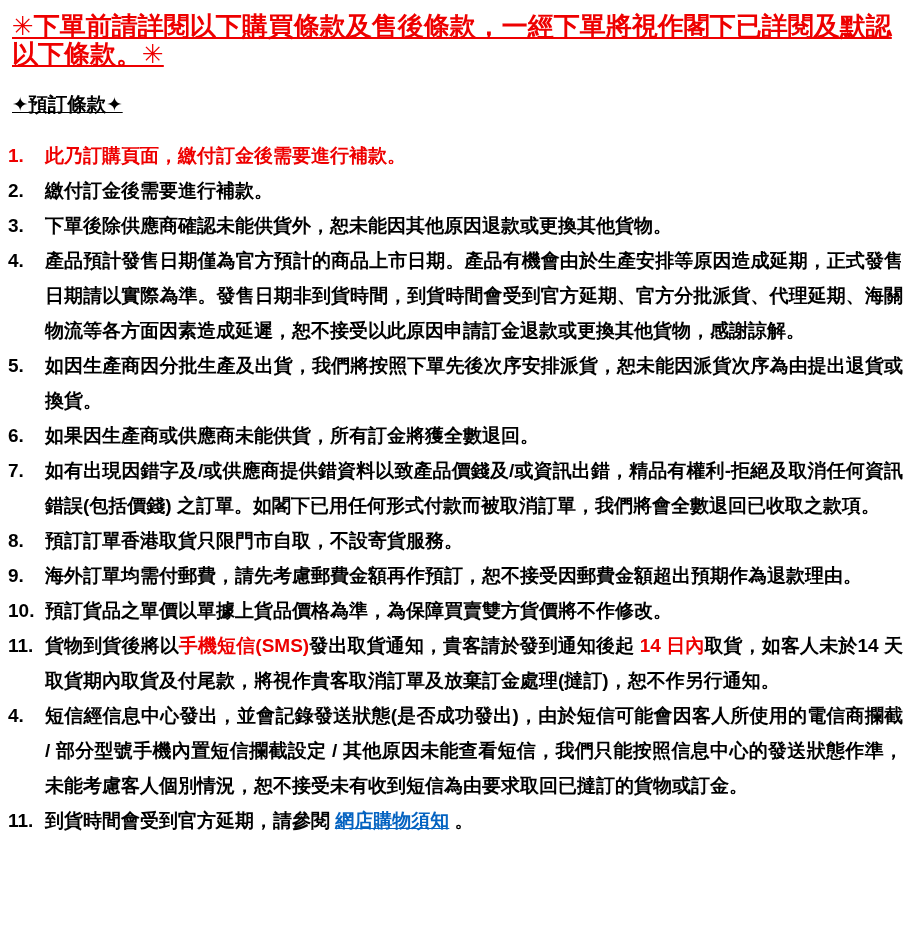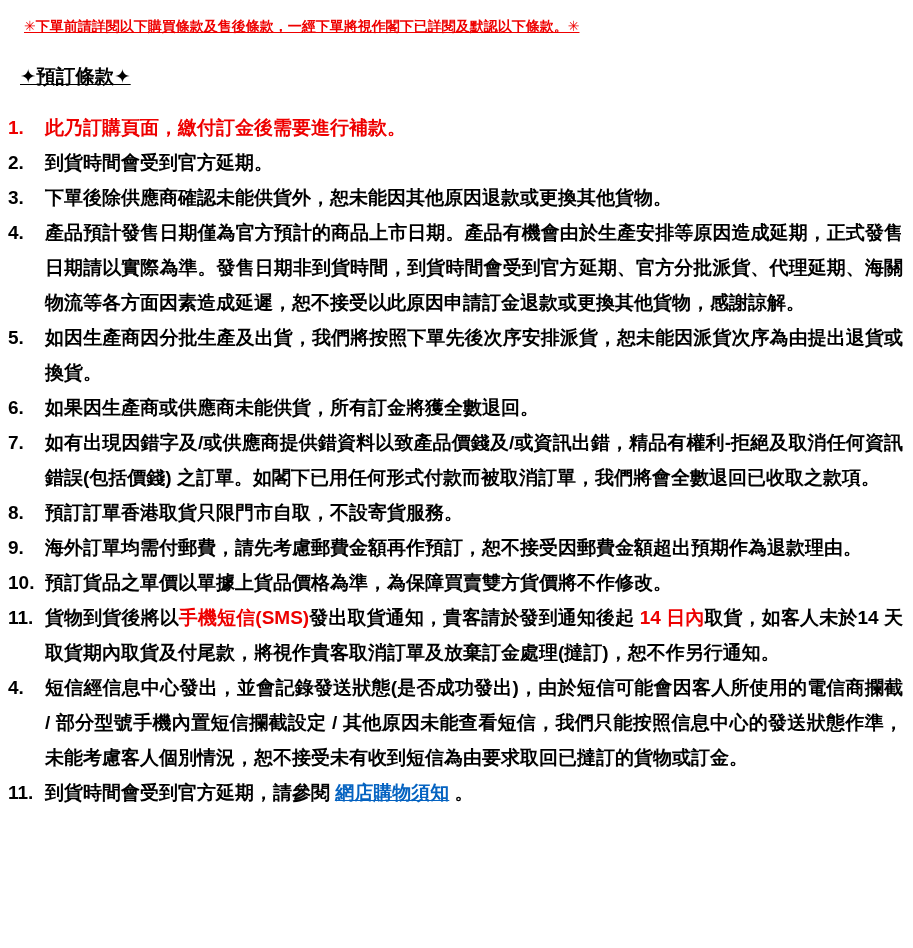--- a/index.html
+++ b/index.html
@@ -9,32 +9,32 @@
     min-height: 948px;
     font-family: "Liberation Sans", "DejaVu Sans", sans-serif;
     font-weight: 700;
     color: #000000;
     padding: 10px 10px 14px 8px;
   }
   .doc { font-size: 19px; line-height: 35px; }
 
   .top-warning {
     color: var(--red, #ee0000);
-    font-size: 14px;
+    font-size: 26px;
     line-height: 28px;
     text-decoration: underline;
-    margin: 2px 0 24px 16px;
+    margin: 2px 0 24px 4px;
     font-weight: 700;
   }
   .section-title {
     color: #000000;
     font-size: 19.5px;
     line-height: 24px;
     text-decoration: underline;
-    margin: 0 0 22px 12px;
+    margin: 0 0 22px 4px;
     font-weight: 700;
   }
   .terms-list { list-style: none; }
   .term-item {
     position: relative;
     padding-left: 37px;
     text-align: justify;
   }
   .term-item > .num {
     position: absolute;
@@ -53,21 +53,21 @@
 </head>
 <body>
 
 <div class="doc">
   <h1 class="top-warning">✳下單前請詳閱以下購買條款及售後條款，一經下單將視作閣下已詳閱及默認以下條款。✳</h1>
 
   <h2 class="section-title">✦預訂條款✦</h2>
 
   <ol class="terms-list" id="terms-list">
       <li class="term-item red"><span class="num">1.</span><span class="txt"><span>此乃訂購頁面，繳付訂金後需要進行補款。</span></span></li>
-      <li class="term-item"><span class="num">2.</span><span class="txt"><span>到貨時間會受到官方延期。</span></span></li>
+      <li class="term-item"><span class="num">2.</span><span class="txt"><span>繳付訂金後需要進行補款。</span></span></li>
       <li class="term-item"><span class="num">3.</span><span class="txt"><span>下單後除供應商確認未能供貨外，恕未能因其他原因退款或更換其他貨物。</span></span></li>
       <li class="term-item"><span class="num">4.</span><span class="txt"><span>產品預計發售日期僅為官方預計的商品上市日期。產品有機會由於生產安排等原因造成延期，正式發售日期請以實際為準。發售日期非到貨時間，到貨時間會受到官方延期、官方分批派貨、代理延期、海關物流等各方面因素造成延遲，恕不接受以此原因申請訂金退款或更換其他貨物，感謝諒解。</span></span></li>
       <li class="term-item"><span class="num">5.</span><span class="txt"><span>如因生產商因分批生產及出貨，我們將按照下單先後次序安排派貨，恕未能因派貨次序為由提出退貨或換貨。</span></span></li>
       <li class="term-item"><span class="num">6.</span><span class="txt"><span>如果因生產商或供應商未能供貨，所有訂金將獲全數退回。</span></span></li>
       <li class="term-item"><span class="num">7.</span><span class="txt"><span>如有出現因錯字及/或供應商提供錯資料以致產品價錢及/或資訊出錯，精品有權利-拒絕及取消任何資訊錯誤(包括價錢) 之訂單。如閣下已用任何形式付款而被取消訂單，我們將會全數退回已收取之款項。</span></span></li>
       <li class="term-item"><span class="num">8.</span><span class="txt"><span>預訂訂單香港取貨只限門市自取，不設寄貨服務。</span></span></li>
       <li class="term-item"><span class="num">9.</span><span class="txt"><span>海外訂單均需付郵費，請先考慮郵費金額再作預訂，恕不接受因郵費金額超出預期作為退款理由。</span></span></li>
       <li class="term-item"><span class="num">10.</span><span class="txt"><span>預訂貨品之單價以單據上貨品價格為準，為保障買賣雙方貨價將不作修改。</span></span></li>
       <li class="term-item"><span class="num">11.</span><span class="txt"><span>貨物到貨後將以</span><span class="red underline">手機短信(SMS)</span><span>發出取貨通知，貴客請於發到通知後起 </span><span class="red underline">14 日內</span><span>取貨，如客人未於14 天取貨期內取貨及付尾款，將視作貴客取消訂單及放棄訂金處理(撻訂)，恕不作另行通知。</span></span></li>
       <li class="term-item"><span class="num">4.</span><span class="txt"><span>短信經信息中心發出，並會記錄發送狀態(是否成功發出)，由於短信可能會因客人所使用的電信商攔截 / 部分型號手機內置短信攔截設定 / 其他原因未能查看短信，我們只能按照信息中心的發送狀態作準，未能考慮客人個別情況，恕不接受未有收到短信為由要求取回已撻訂的貨物或訂金。</span></span></li>

